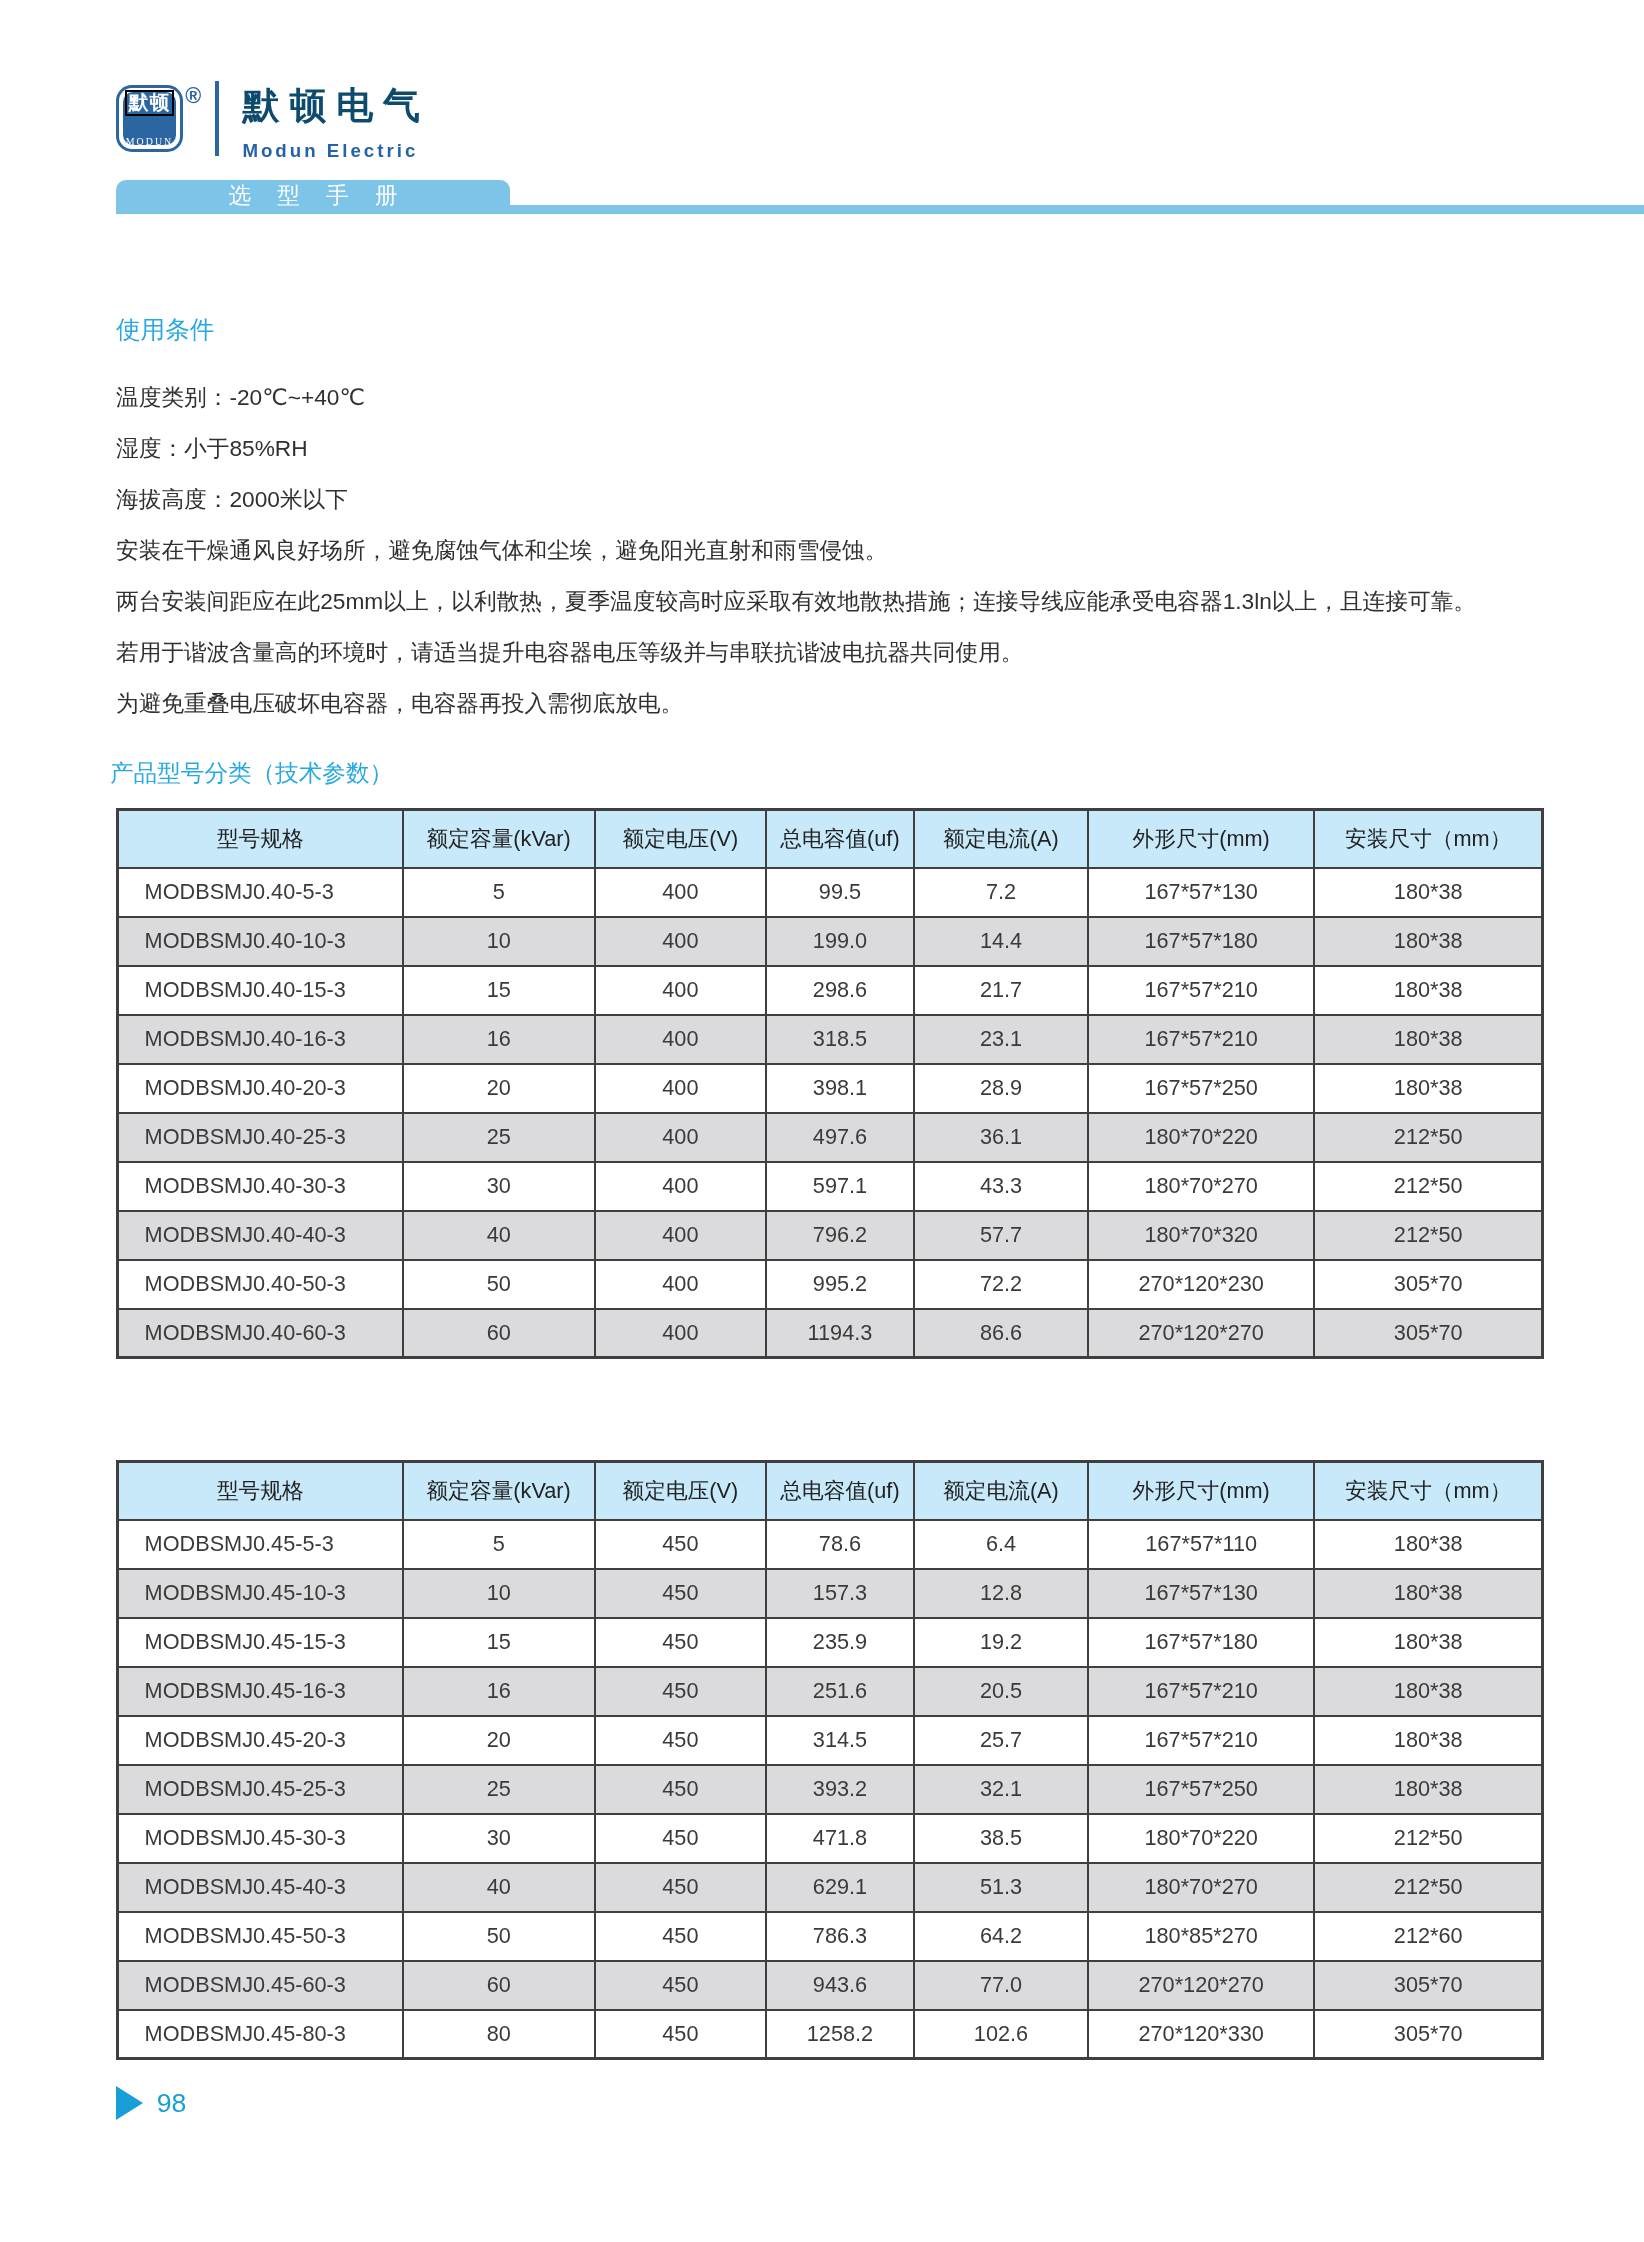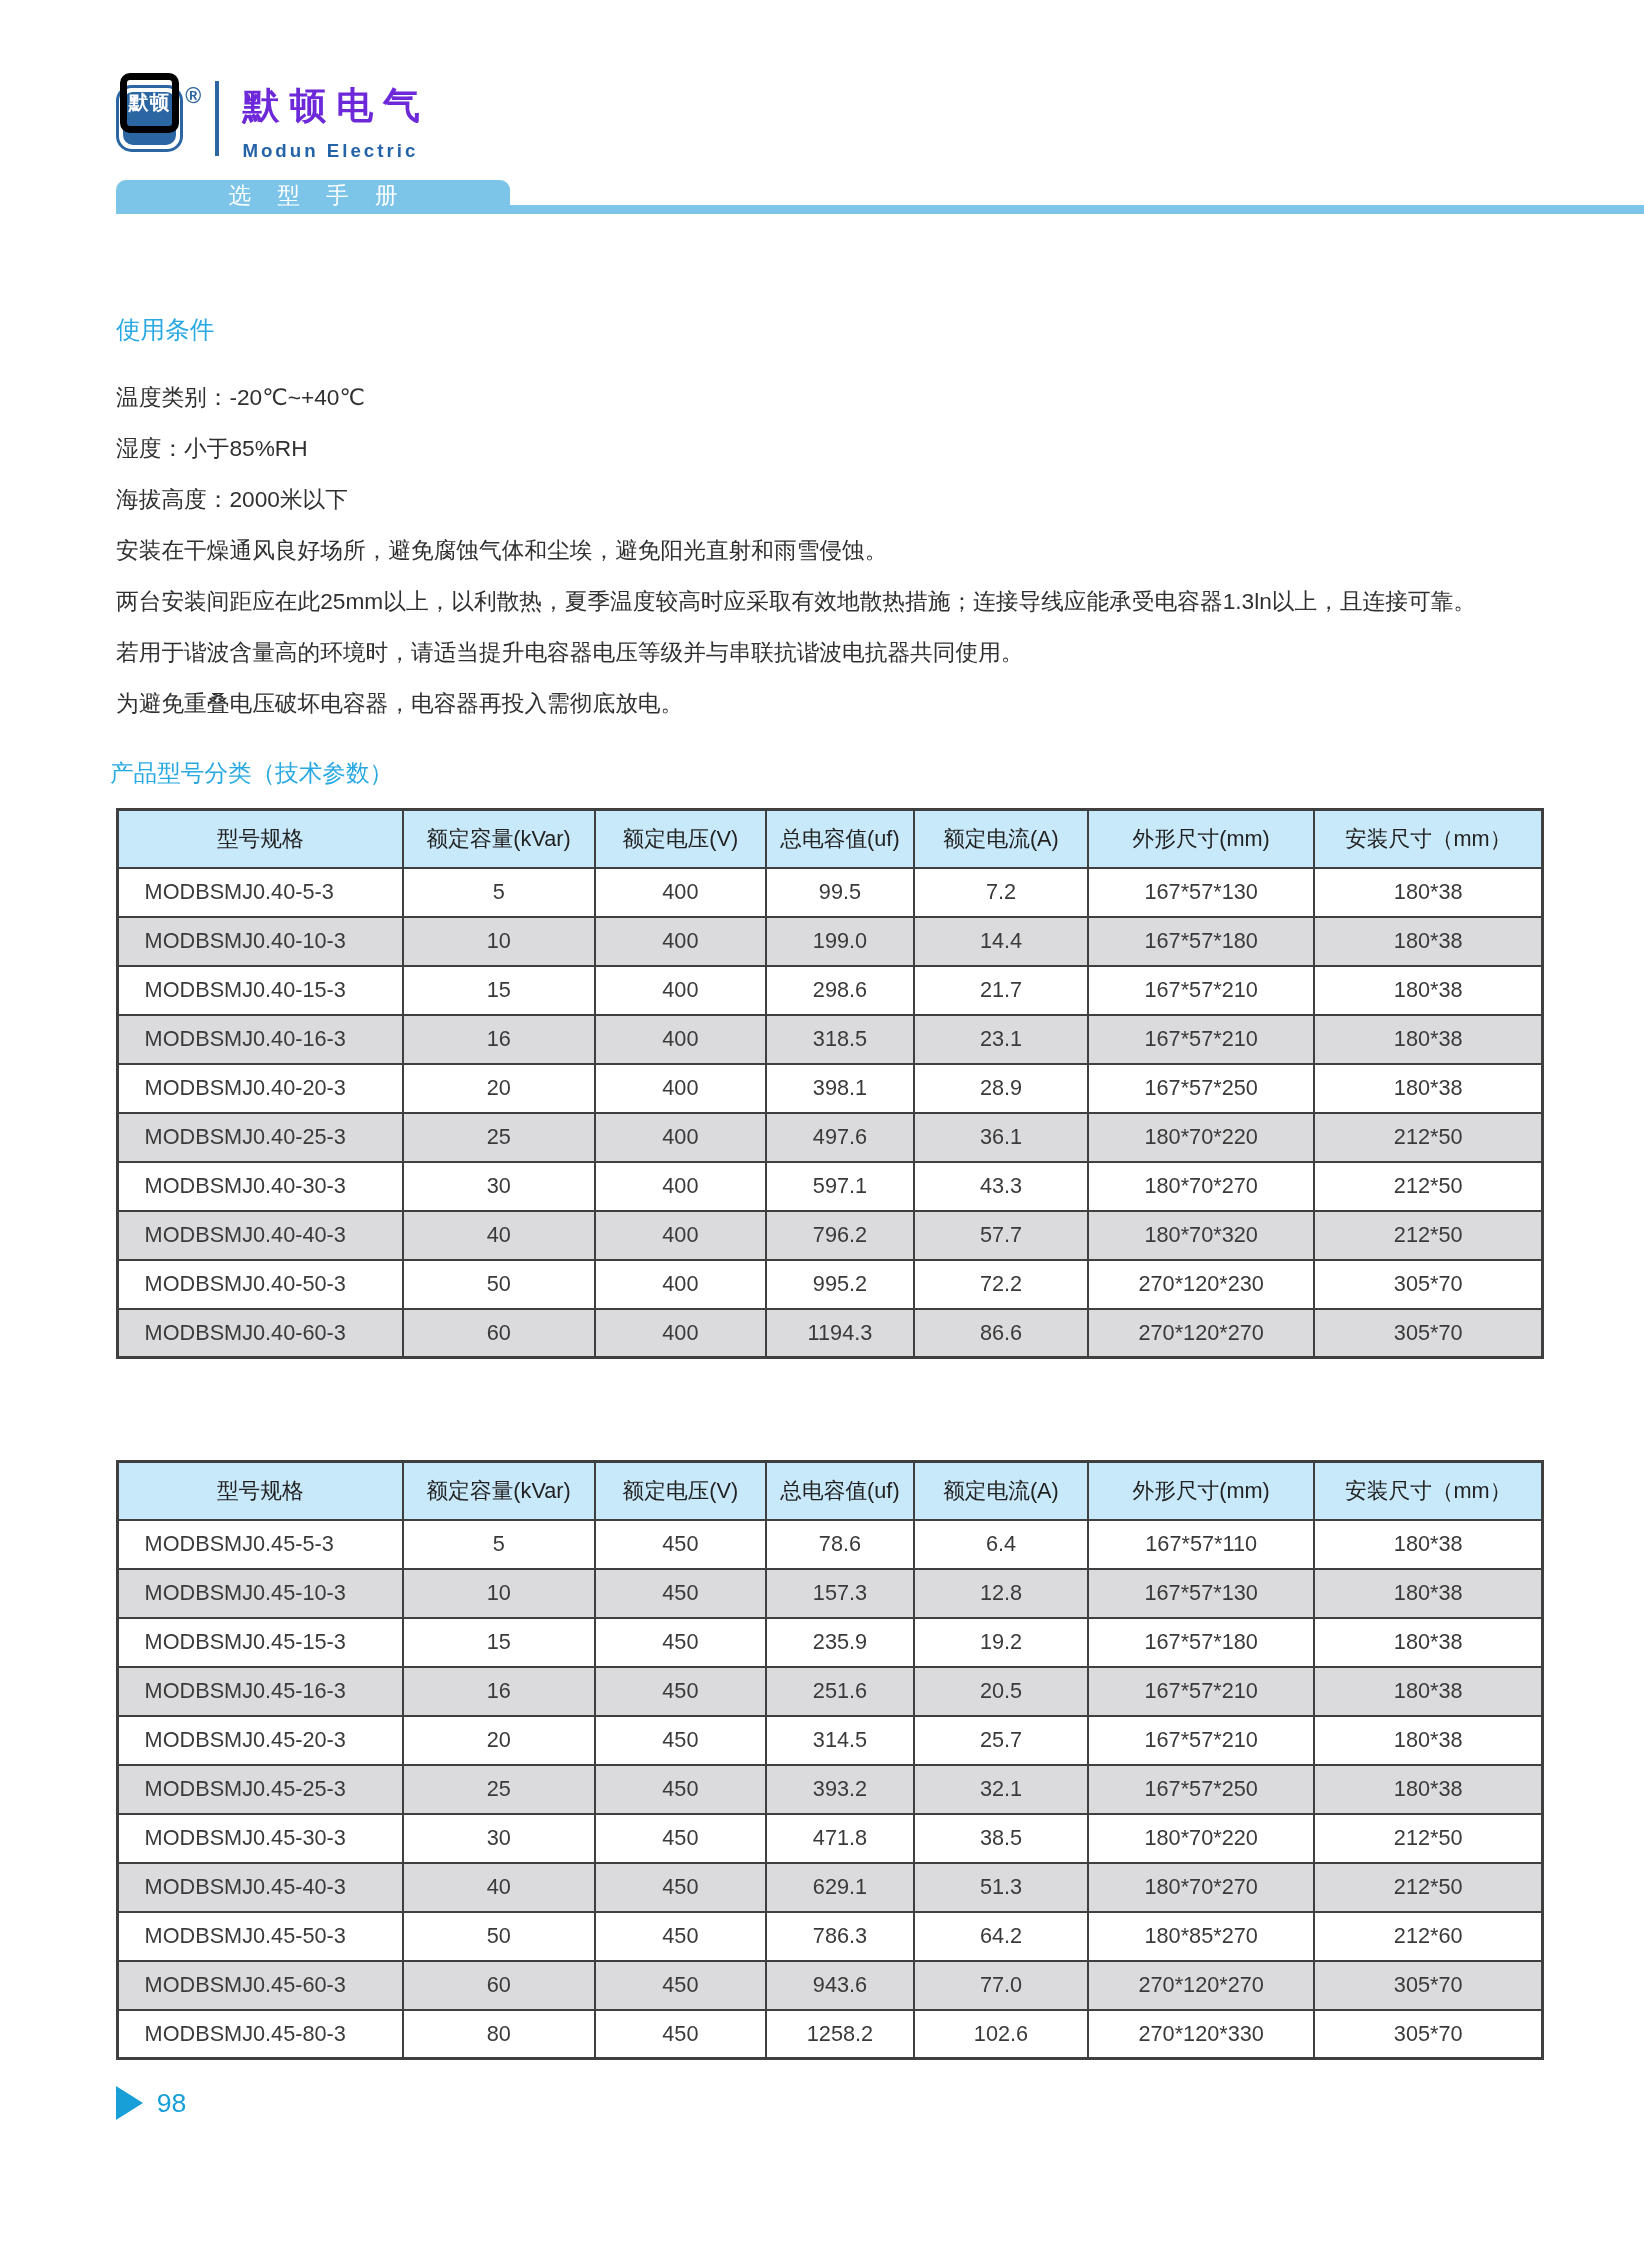--- a/index.html
+++ b/index.html
@@ -30,38 +30,38 @@
   }
   .logo-mark {
     width: 53px; height: 53px;
     background: #2b66a3;
     border-radius: 9.9px;
     display: flex; flex-direction: column; align-items: center; justify-content: center;
     color: #ffffff;
   }
   .logo-cn {
     font-size: 19.7px; font-weight: bold; line-height: 21.7px;
-    border: 7px solid #000000; border-radius: 10px; padding: 12px 2px;
+    border: 2px solid #000000; border-radius: 0; padding: 0 2px;
     letter-spacing: 1px; white-space: nowrap;
   }
   .logo-en {
     font-family: "Liberation Serif", "DejaVu Serif", serif;
     font-size: 9.9px; letter-spacing: 2px; margin-top: 20px;
   }
   .reg-mark {
     position: absolute; top: -2px; right: 5.9px;
     color: #2b66a3; font-size: 21.7px; font-weight: bold;
   }
   .brand-divider {
     width: 3.9px; height: 75px;
     background: #2b66a3;
     margin: -3.9px 23.6px 0 7.9px;
   }
   .brand-cn {
-    color: #6d28d9; font-size: 37px; font-weight: bold;
+    color: #0c4a6e; font-size: 37px; font-weight: bold;
     letter-spacing: 9.9px; line-height: 41px;
   }
   .brand-en {
     color: #2563a8; font-size: 18.7px; font-weight: bold;
     letter-spacing: 3px; margin-top: 14px;
   }
 
   
   .banner {
     position: absolute;

